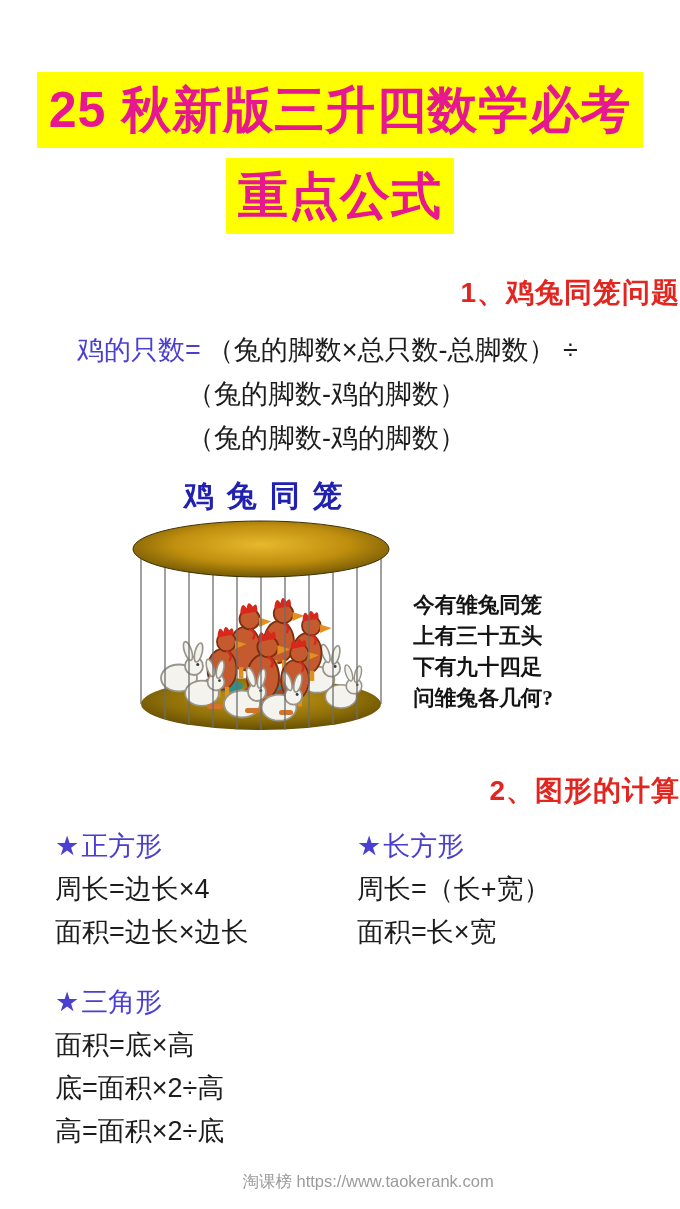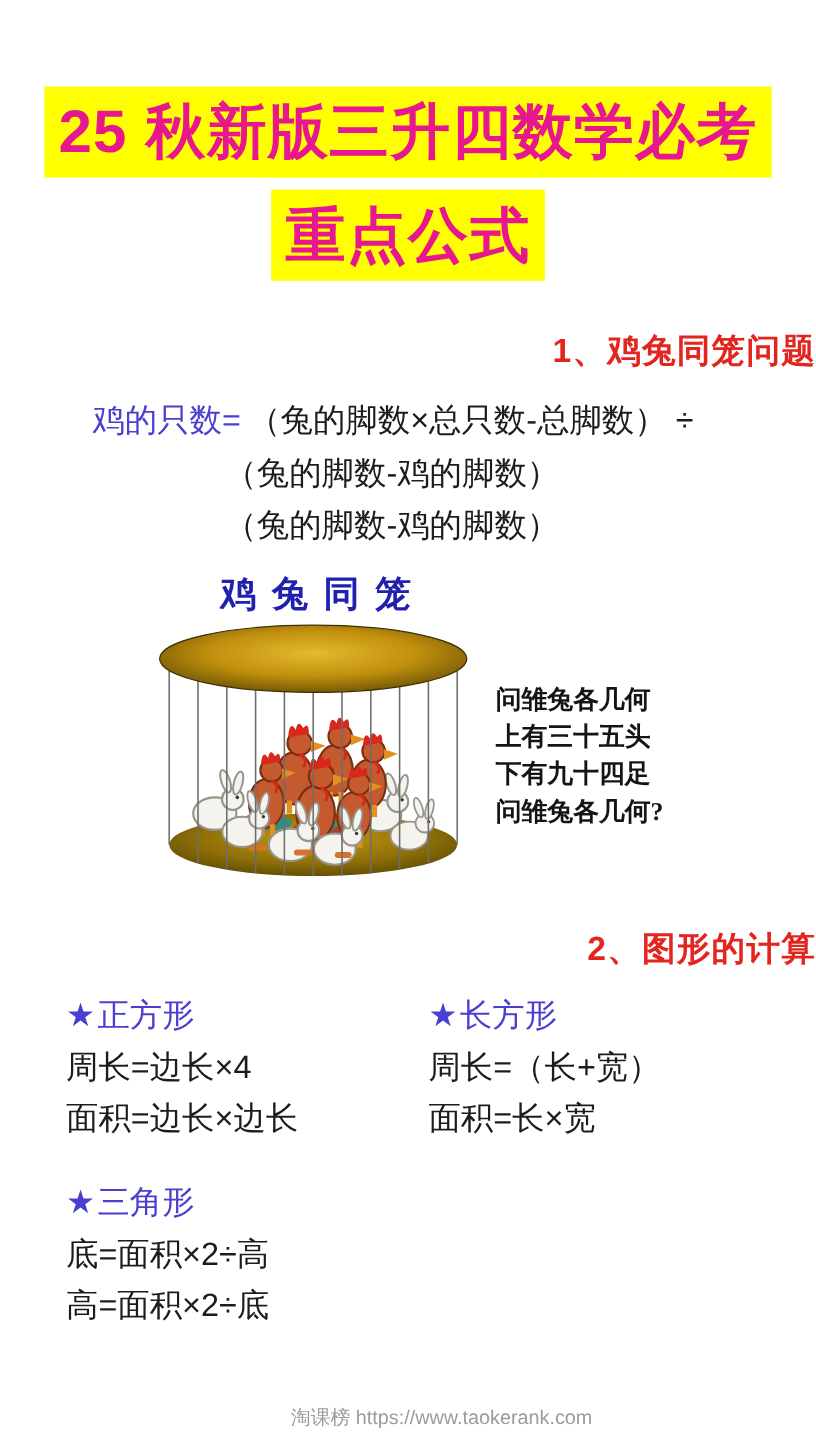--- a/index.html
+++ b/index.html
@@ -36,21 +36,21 @@
     text-align:right;
   }
   .s1-heading{margin-top:40px;}
   .s2-heading{margin-top:36px;}
   .formulas{margin-top:16px;padding-left:77px;font-size:27px;}
   .f-row{line-height:44px;white-space:nowrap;}
   .f-label{color:#4a3fd0;}
   .f-expr{color:#1c1c1c;margin-left:6px;}
   .f-cont{line-height:44px;padding-left:110px;color:#1c1c1c;}
   
-  .figure{margin-top:16px;display:flex;justify-content:center;}
+  .figure{margin-top:16px;display:flex;justify-content:center;align-items:center;}
   .fig-left{width:272px;text-align:center;}
   .fig-caption{
     font-family:"Liberation Serif", serif;
     font-weight:bold;
     color:#2121b0;
     font-size:30px;
     letter-spacing:13px;
     padding-left:13px;   
     line-height:40px;
   }
@@ -172,21 +172,21 @@
           <line x1="206" y1="54.2" x2="206" y2="206.8"></line>
           <line x1="230" y1="49.5" x2="230" y2="201.6"></line>
           <line x1="254" y1="41" x2="254" y2="186"></line>
         </g>
 
         <ellipse cx="134" cy="31" rx="128" ry="28" fill="url(#gTop)" stroke="#3e3000" stroke-width="1"></ellipse>
       </svg>
     </div>
 
     <div class="poem">
-      <div>问雏兔各几何</div>
+      <div>今有雏兔同笼</div>
       <div>上有三十五头</div>
       <div>下有九十四足</div>
       <div>问雏兔各几何?</div>
     </div>
   </div>
 
   <h2 class="section-heading s2-heading">2、图形的计算</h2>
 
   <div class="cols">
     <div class="col">
@@ -196,19 +196,20 @@
     </div>
     <div class="col">
       <div class="blk-title"><span class="star">★</span><span>长方形</span></div>
       <div class="blk-line">周长=（长+宽）</div>
       <div class="blk-line">面积=长×宽</div>
     </div>
   </div>
 
   <div class="tri-block">
     <div class="blk-title"><span class="star">★</span><span>三角形</span></div>
+    <div class="blk-line">面积=底×高</div>
     <div class="blk-line">底=面积×2÷高</div>
     <div class="blk-line">高=面积×2÷底</div>
   </div>
 
   <div class="footer">淘课榜 https://www.taokerank.com</div>
 
 </div>
 
 </body></html>

